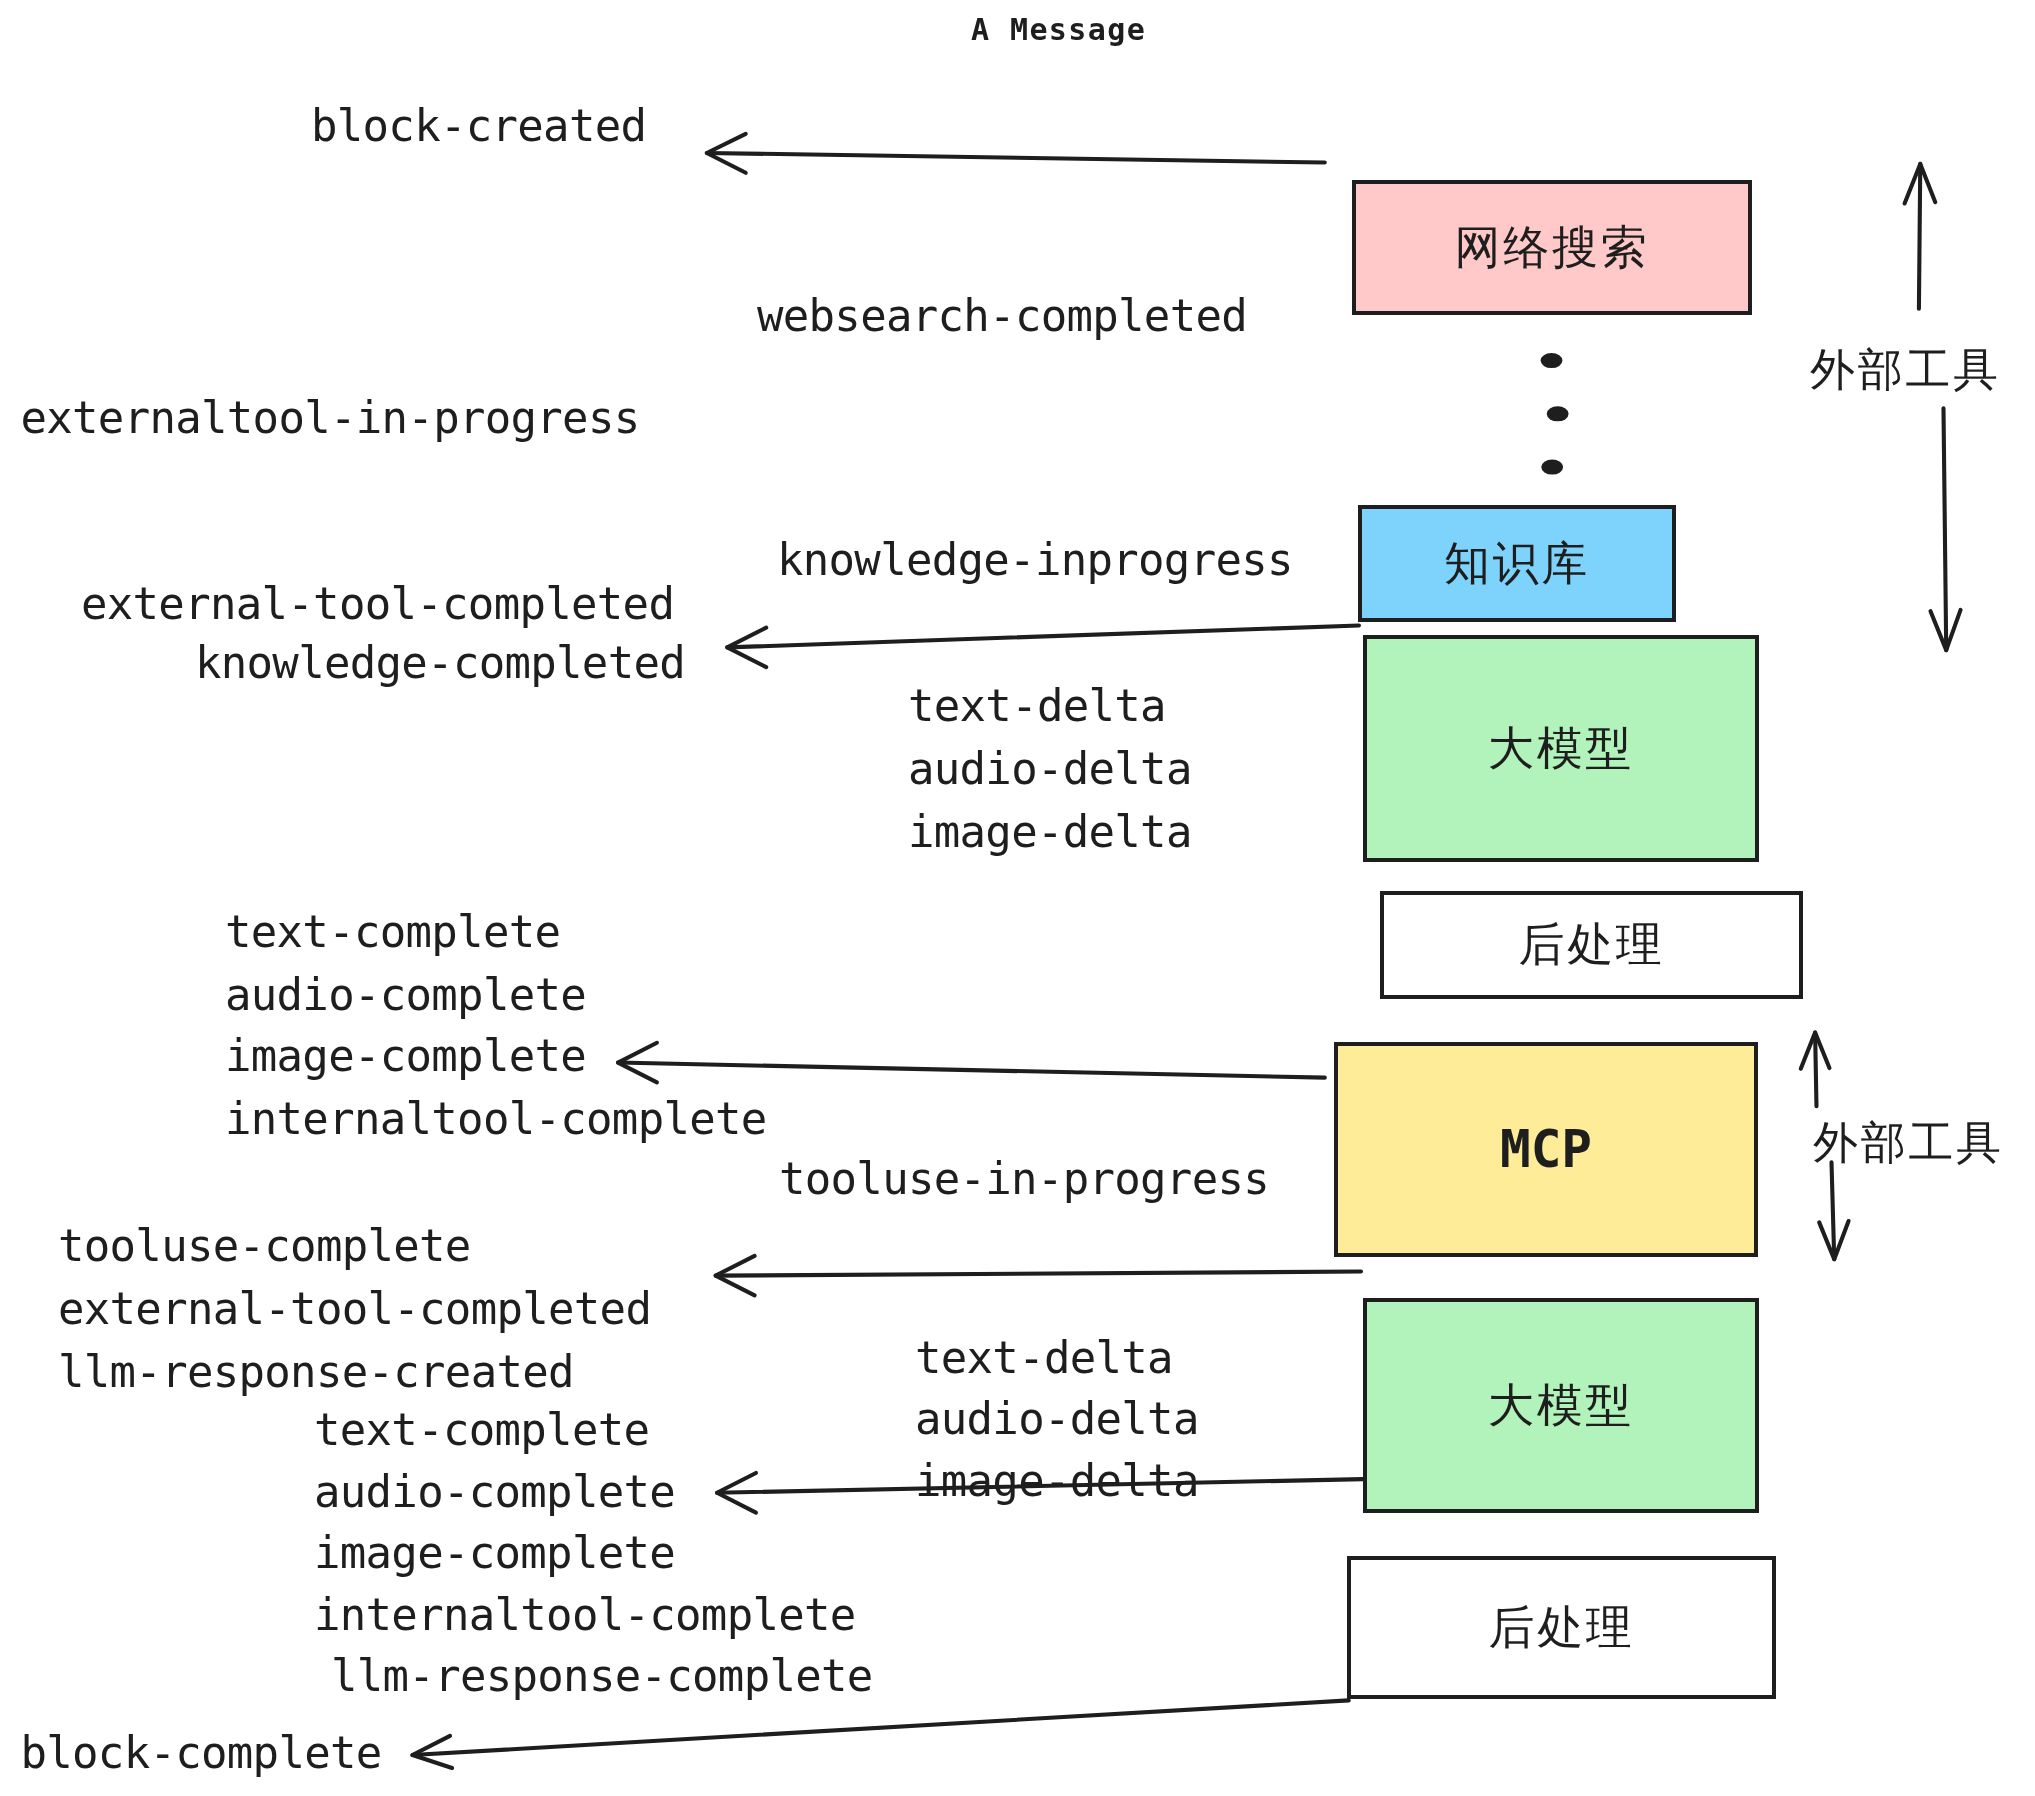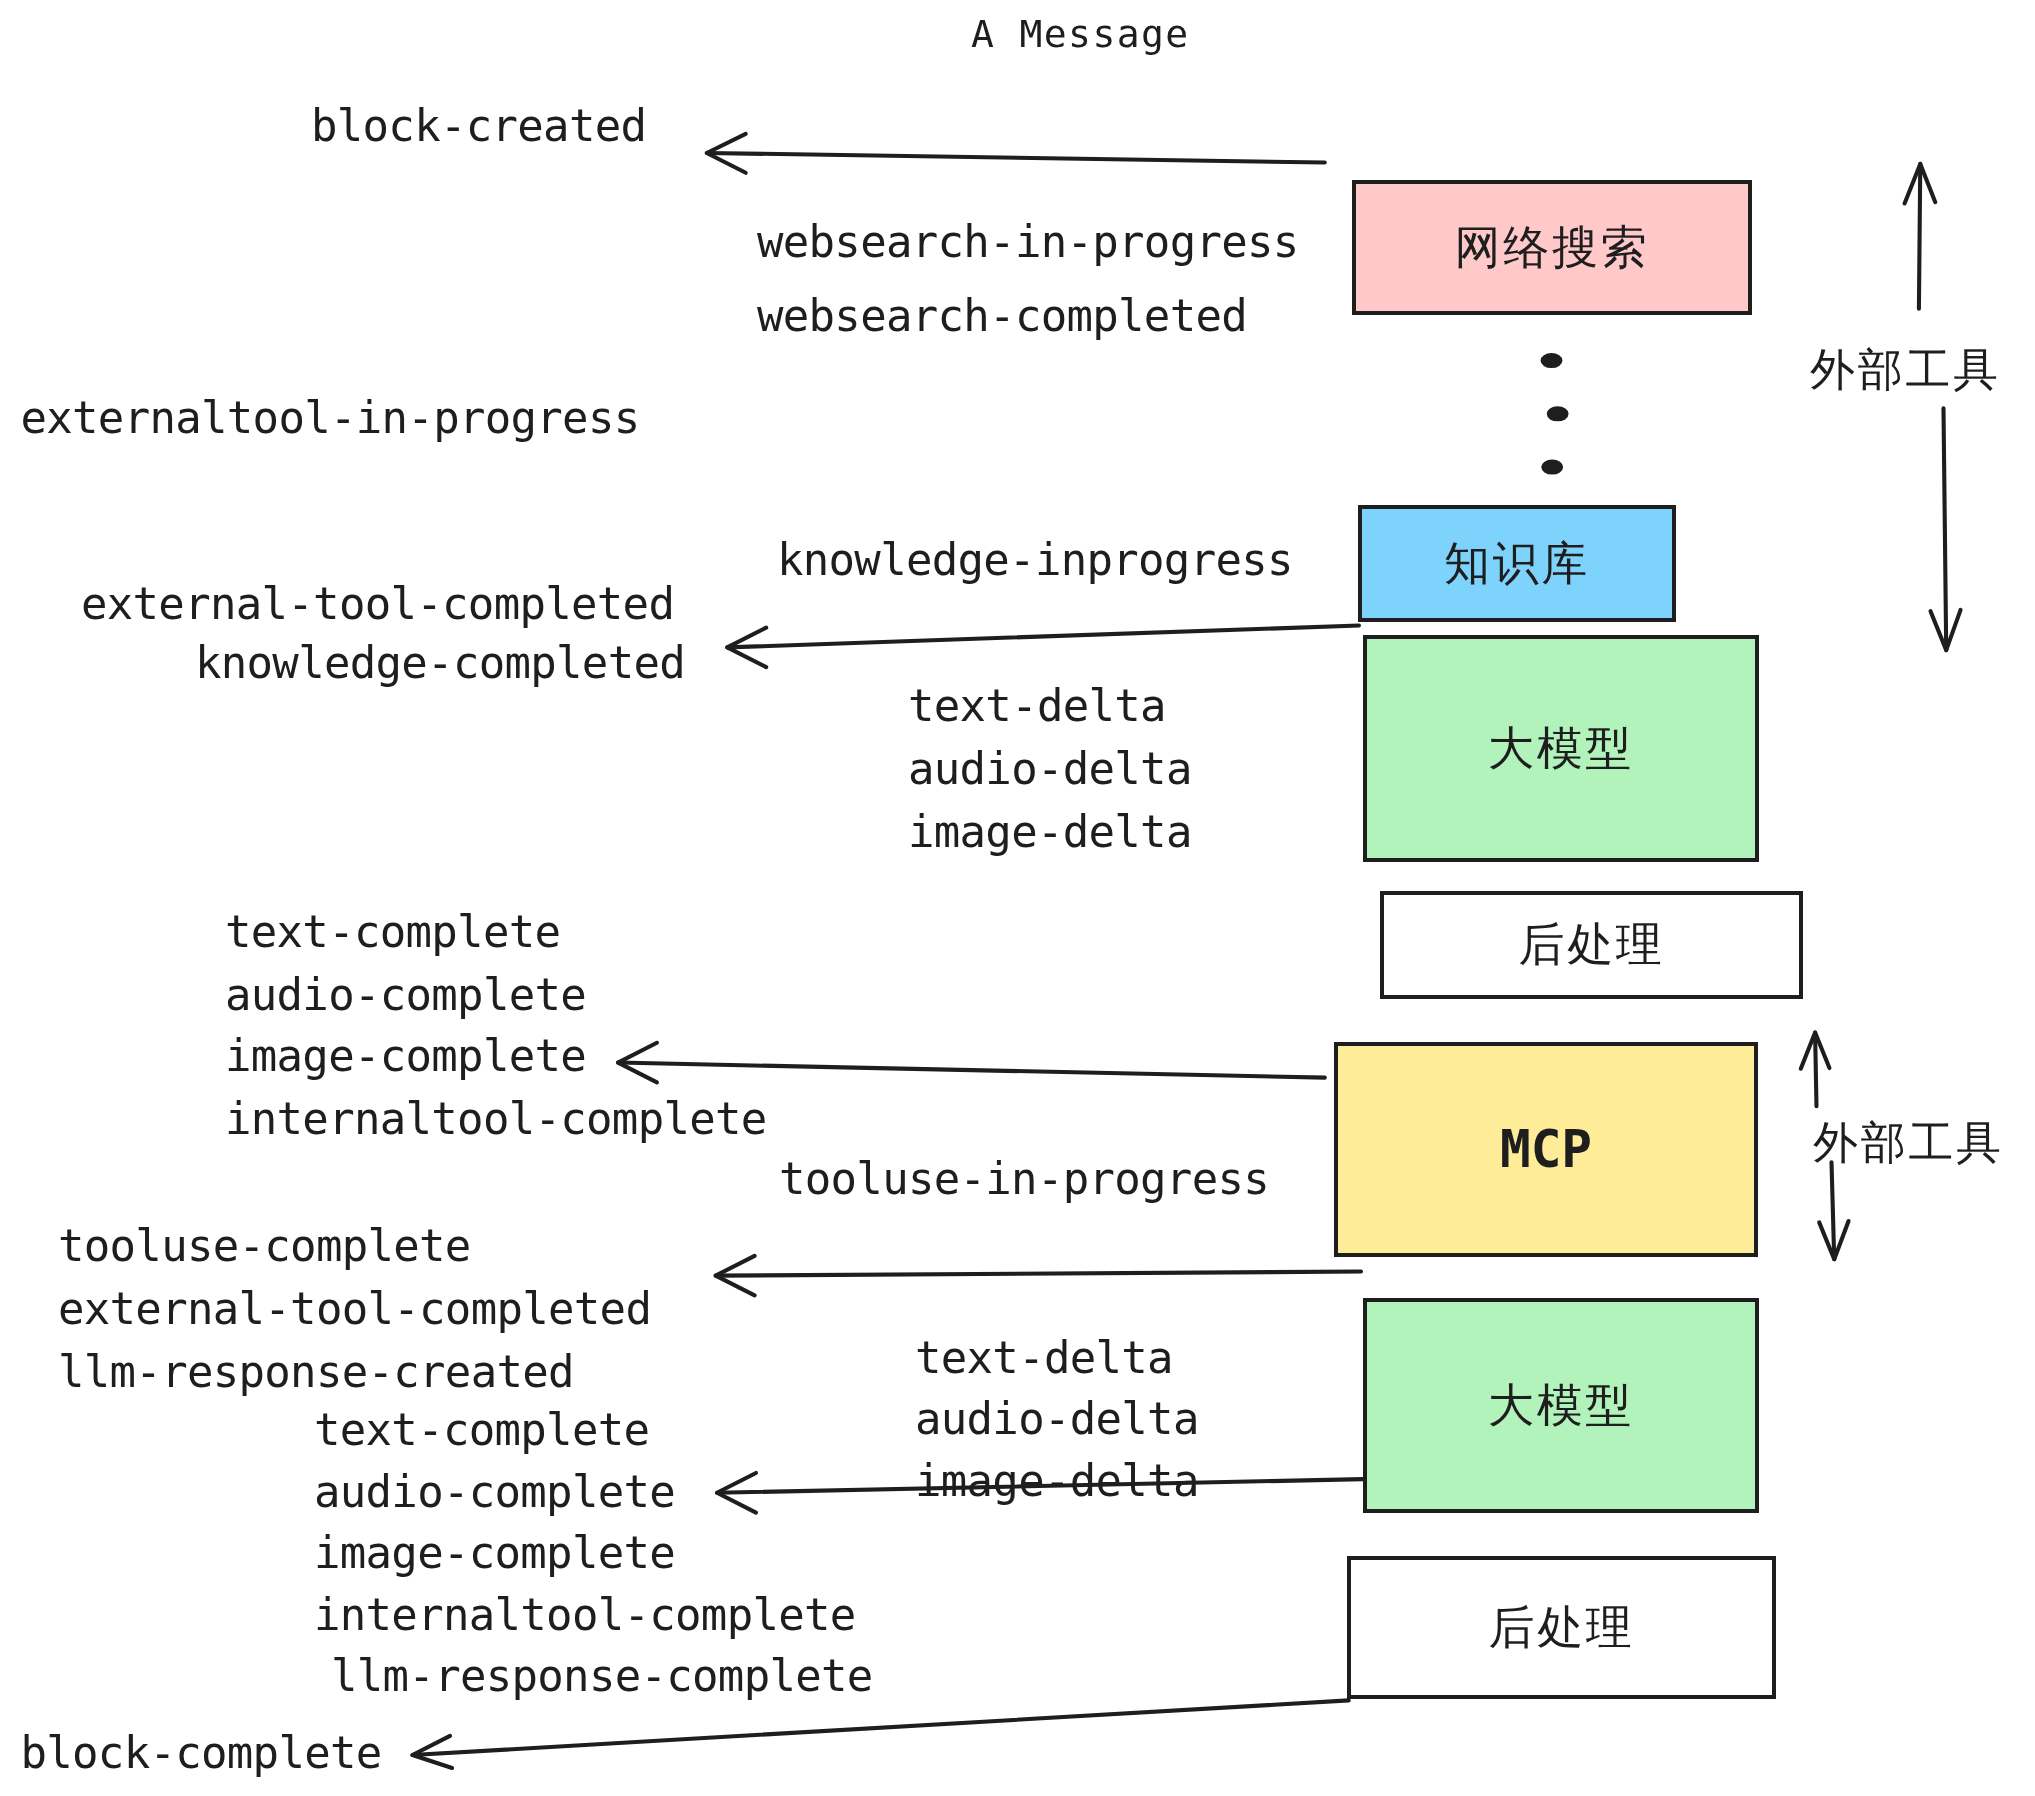--- a/index.html
+++ b/index.html
@@ -6,22 +6,22 @@
   #canvas{
     position:relative;
     width:2035px;height:1796px;
     background:#ffffff;
     font-family:"DejaVu Sans Mono", monospace;
     color:#1e1e1e;
     overflow:hidden;
   }
   .title{
     position:absolute;
-    font-size:38px;
-    font-weight:400;
+    font-size:30px;
+    font-weight:700;
     letter-spacing:1.4px;
     white-space:nowrap;
   }
   .ev{
     position:absolute;
     font-size:44px;
     font-weight:500;
     white-space:nowrap;
     line-height:1;
     letter-spacing:-0.7px;
@@ -67,21 +67,20 @@
   svg.overlay ellipse{fill:#1e1e1e;}
 </style>
 </head>
 <body>
 
 <div id="canvas">
 
   <div class="title" style="left:971px;top:12.3px;">A Message</div>
 
   <div class="ev" style="left:311px;top:104px;">block-created</div>
-  <div class="ev" style="left:757px;top:220px;">websearch-in-progress</div>
   <div class="ev" style="left:757px;top:294px;">websearch-completed</div>
   <div class="ev" style="left:20.5px;top:396px;">externaltool-in-progress</div>
   <div class="ev" style="left:777px;top:538px;">knowledge-inprogress</div>
   <div class="ev" style="left:81px;top:582px;">external-tool-completed</div>
   <div class="ev" style="left:195px;top:641px;">knowledge-completed</div>
 
   <div class="ev" style="left:908px;top:684px;">text-delta</div>
   <div class="ev" style="left:908px;top:747px;">audio-delta</div>
   <div class="ev" style="left:908px;top:810px;">image-delta</div>
 

